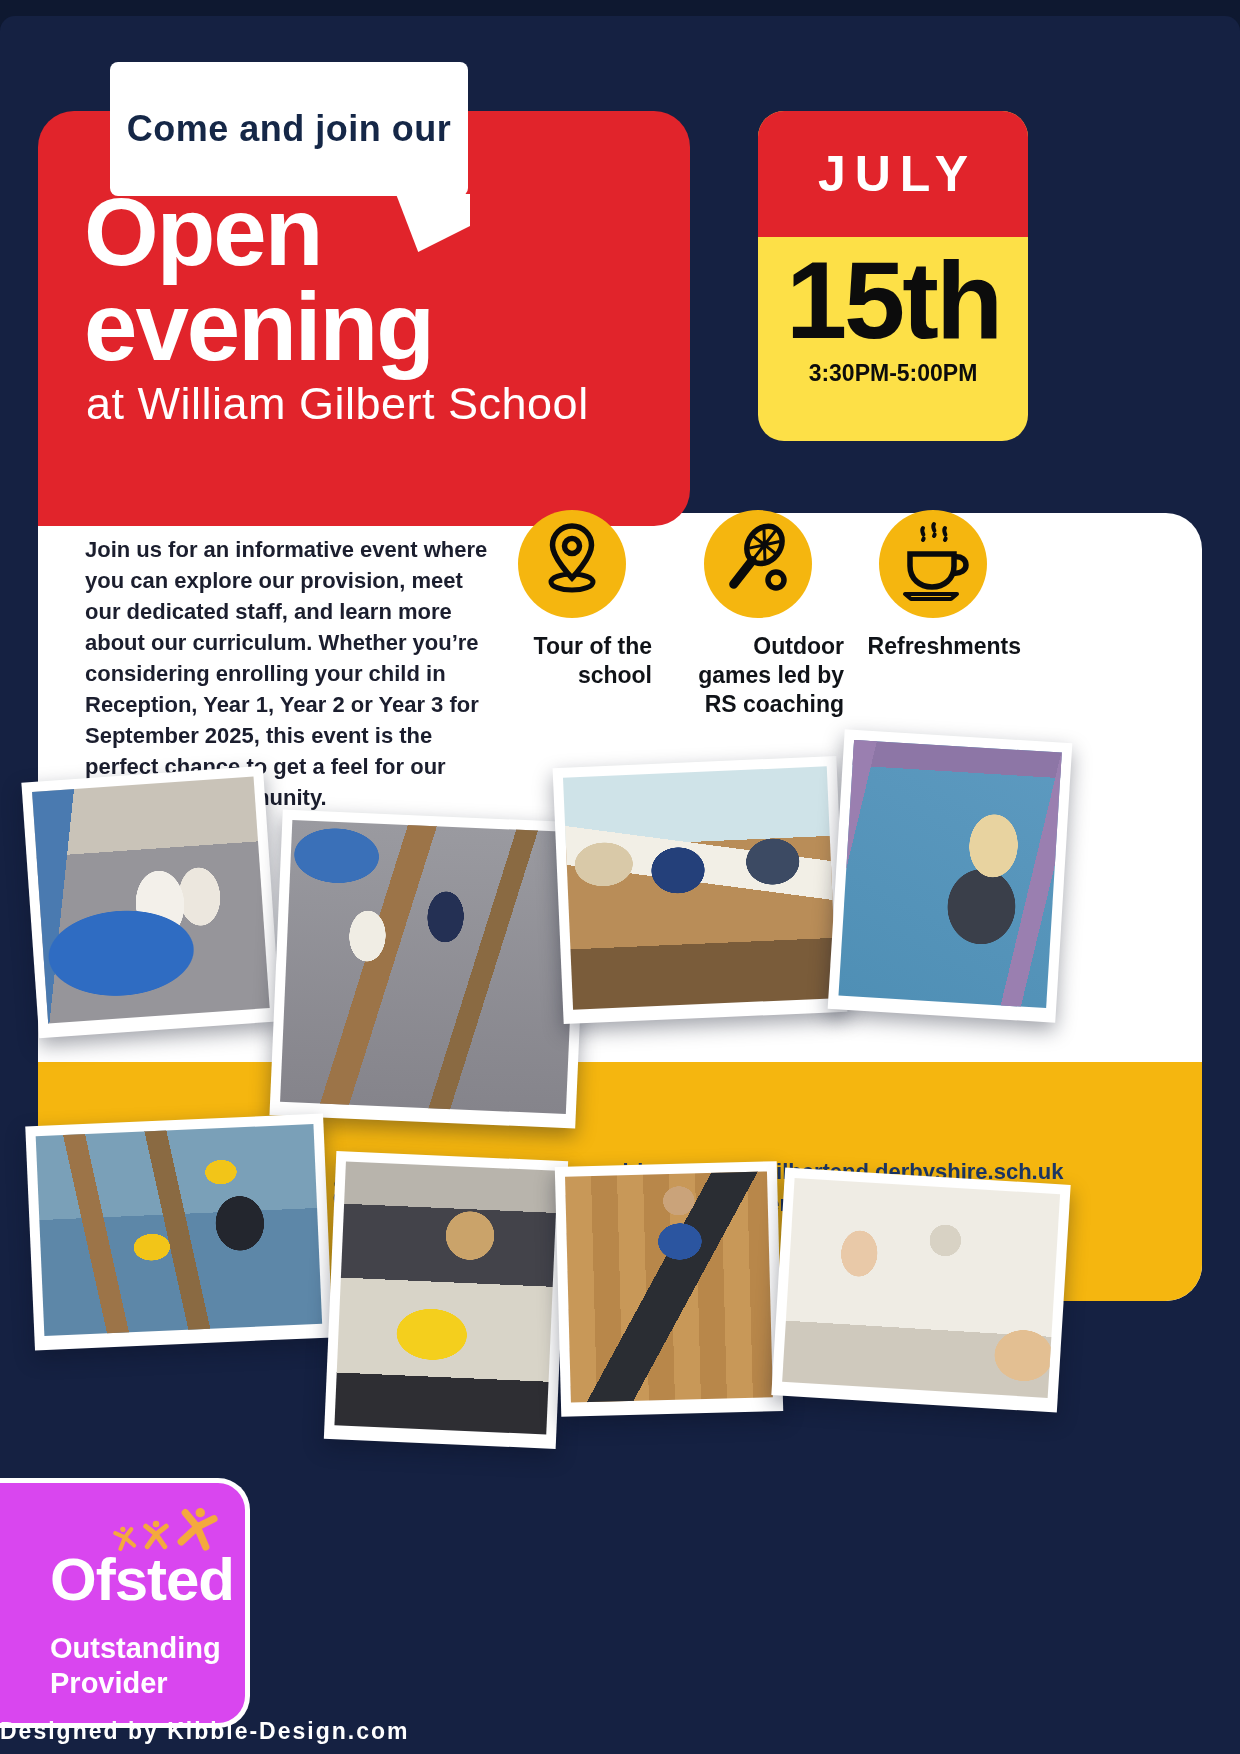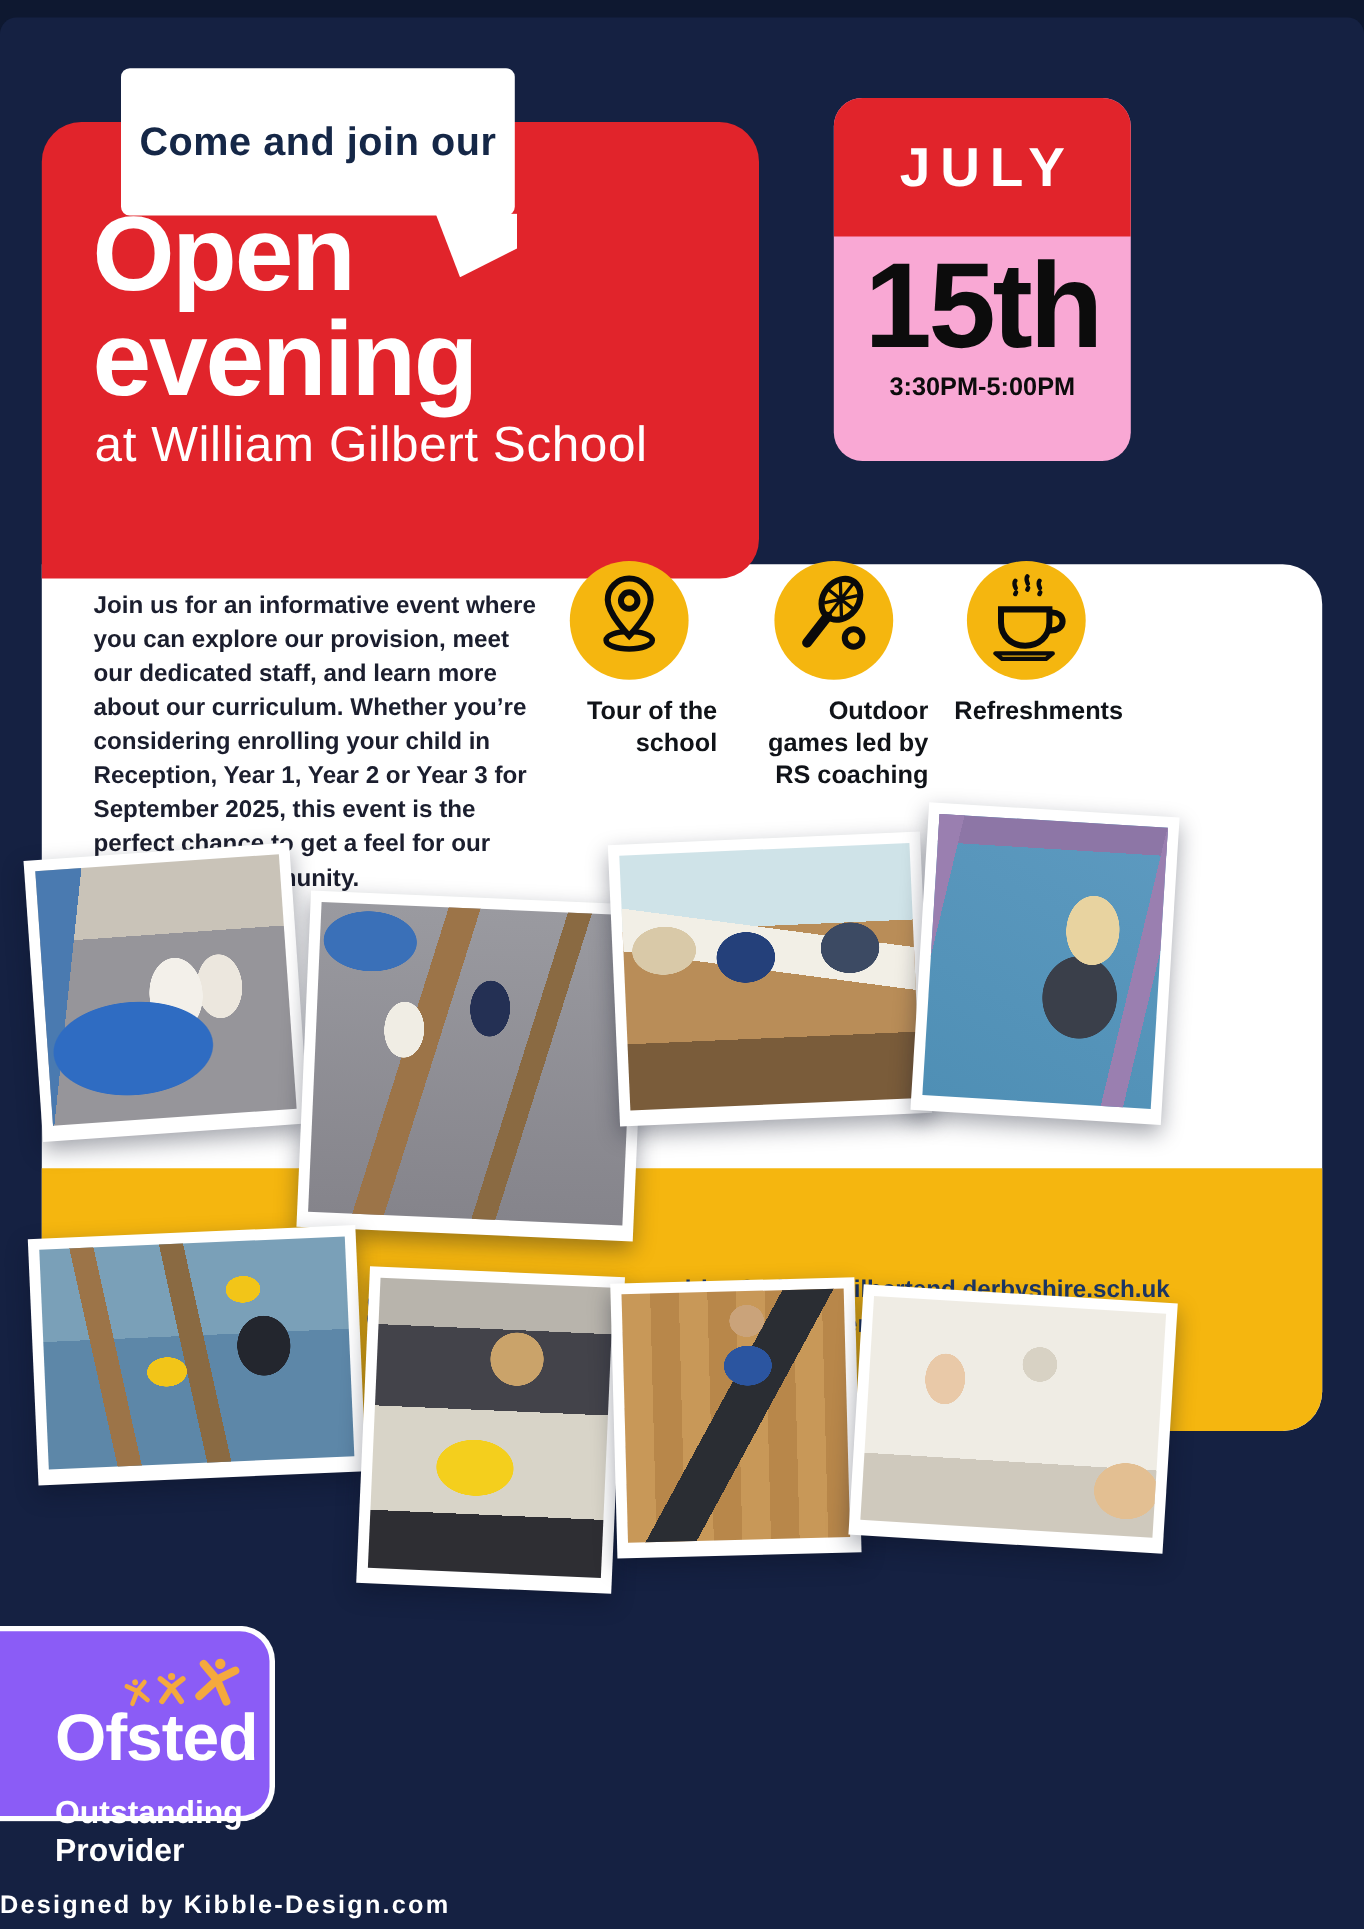--- a/index.html
+++ b/index.html
@@ -33,22 +33,22 @@
     position:absolute;left:84px;top:168px;z-index:3;color:#ffffff;
     font-size:96px;line-height:.99;font-weight:800;letter-spacing:-2px;
   }
   .main-subtitle{
     position:absolute;left:86px;top:362px;z-index:3;color:#ffffff;
     font-size:45px;font-weight:300;letter-spacing:.5px;
   }
 
   
   .calendar{
-    position:absolute;left:758px;top:73px;width:270px;height:330px;
-    background:#f9a8d4;border-radius:26px;overflow:hidden;z-index:3;
+    position:absolute;left:758px;top:95px;width:270px;height:330px;
+    background:#fde047;border-radius:26px;overflow:hidden;z-index:3;
   }
   .calendar .cal-header{
     height:126px;background:#E1242B;display:flex;align-items:center;justify-content:center;
   }
   .calendar .cal-month{
     color:#ffffff;font-size:50px;font-weight:800;letter-spacing:9px;padding-left:9px;
   }
   .calendar .cal-day{
     text-align:center;color:#0c0c0c;font-size:110px;font-weight:800;
     letter-spacing:-3px;line-height:1;margin-top:8px;
@@ -150,22 +150,22 @@
     position:absolute;left:100px;top:1150px;z-index:3;
     color:#1C3664;font-size:45px;font-weight:800;letter-spacing:.5px;
   }
   .contact-block{
     position:absolute;left:570px;top:1140px;z-index:3;
     color:#1C3664;font-size:22px;font-weight:700;line-height:1.45;
   }
 
   
   .ofsted{
-    position:absolute;left:0;top:1462px;width:250px;height:178px;z-index:6;
-    background:#8b5cf6;border:5px solid #ffffff;border-left:none;
+    position:absolute;left:0;top:1462px;width:250px;height:250px;z-index:6;
+    background:#d946ef;border:5px solid #ffffff;border-left:none;
     border-radius:0 32px 32px 0;box-sizing:border-box;
   }
   .ofsted .stars{position:absolute;left:112px;top:22px;display:flex;align-items:flex-end;gap:2px;}
   .ofsted .brand{
     position:absolute;left:50px;top:62px;color:#ffffff;
     font-size:60px;font-weight:600;letter-spacing:-1px;
   }
   .ofsted .rating{
     position:absolute;left:50px;top:148px;color:#ffffff;
     font-size:29px;font-weight:700;line-height:1.2;

